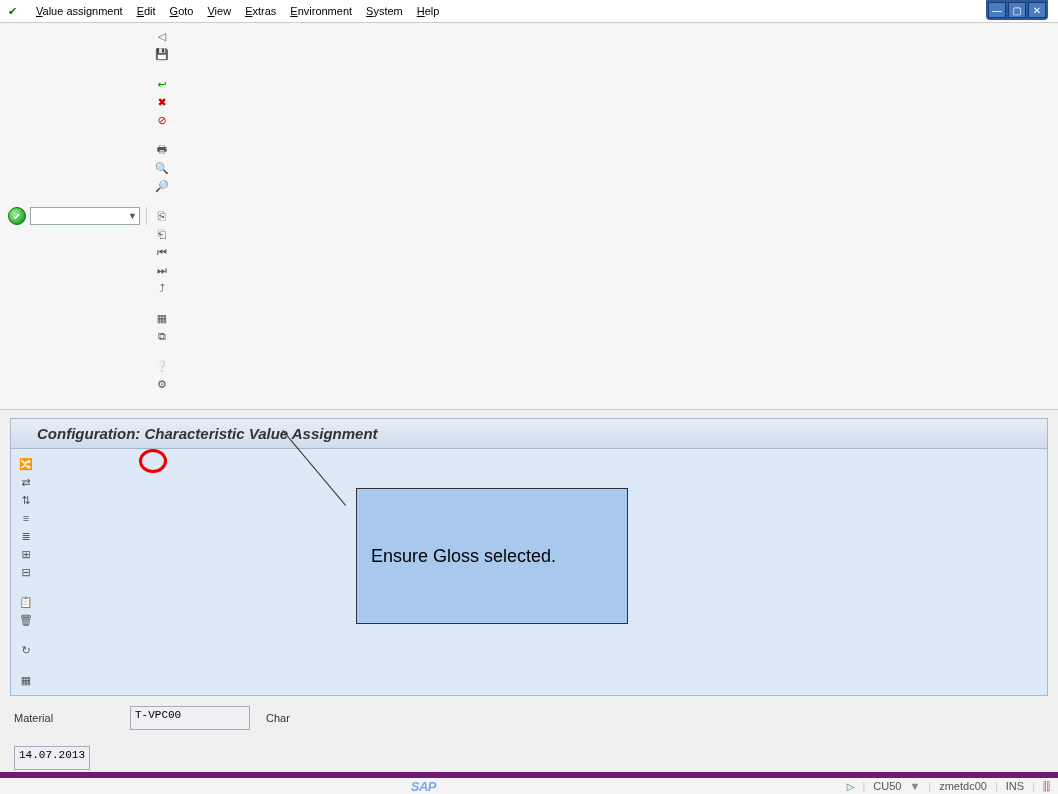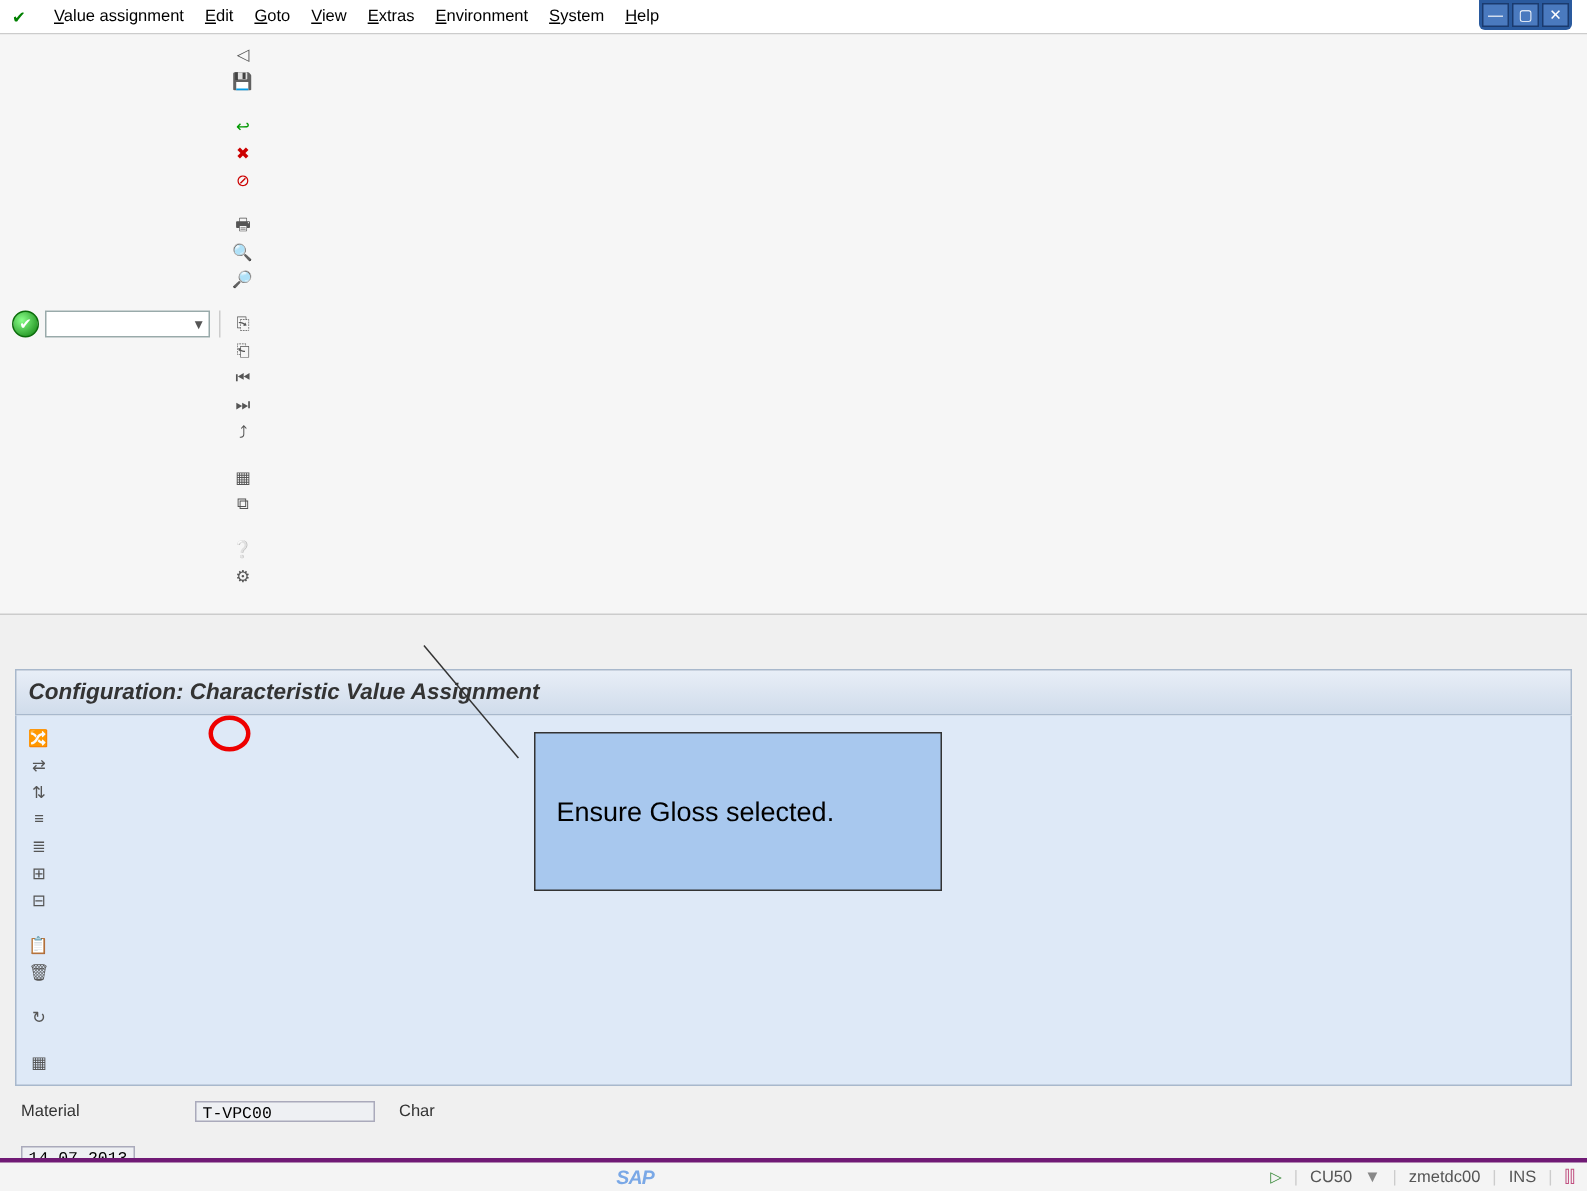--- a/index.html
+++ b/index.html
@@ -104,26 +104,25 @@
   .tb-green { color: #009900; }
   .tb-red { color: #cc0000; }
 
   .content {
     padding: 8px 10px;
     background: #f0f0f0;
   }
   .title-bar {
     background: linear-gradient(#e8eef7, #d0dceb);
     border: 1px solid #a8b8cc;
-    padding: 6px 8px;
+    padding: 6px 26px;
     font-size: 15px;
     font-weight: bold;
     font-style: italic;
     color: #333;
-    margin-top: 28px;
   }
   .toolbar2 {
     display: flex;
     align-items: center;
     gap: 4px;
     padding: 6px 6px;
     background: #dee9f7;
     border: 1px solid #a8b8cc;
     border-top: none;
   }
@@ -144,21 +143,21 @@
     align-items: center;
     gap: 16px;
   }
   .field-label { color: #333; }
   .field-box {
     border: 1px solid #aab;
     background: #eef0f3;
     padding: 2px 4px;
     font-family: "Courier New", monospace;
     font-size: 11px;
-    height: 14px;
+    height: 24px;
   }
   .panel {
     border: 1px solid #a8b8cc;
     width: 440px;
     background: #f0f0f0;
   }
   .panel-title {
     background: linear-gradient(#e8eef7, #d0dceb);
     padding: 3px 6px;
     border-bottom: 1px solid #a8b8cc;
@@ -206,37 +205,37 @@
   }
   .callout {
     position: absolute;
     background: #a8c8ee;
     border: 1px solid #333;
     padding: 24px 14px;
     font-family: Arial, sans-serif;
     font-size: 18px;
     color: #000;
     width: 272px;
-    height: 106px;
+    height: 136px;
     display: flex;
     align-items: center;
   }
   .pointer-line {
     position: absolute;
     border-top: 1px solid #333;
     transform-origin: 0 0;
   }
   .statusbar {
     position: absolute;
     bottom: 0;
     left: 0;
     right: 0;
     height: 22px;
     background: #f4f4f4;
-    border-top: 3px solid #701a75;
+    border-top: 6px solid #701a75;
     display: flex;
     align-items: center;
     padding: 0 8px;
     font-size: 11px;
     color: #555;
     gap: 8px;
     text-align: right;
   }
   .statusbar .spacer { flex: 1; }
   .sap-logo {

